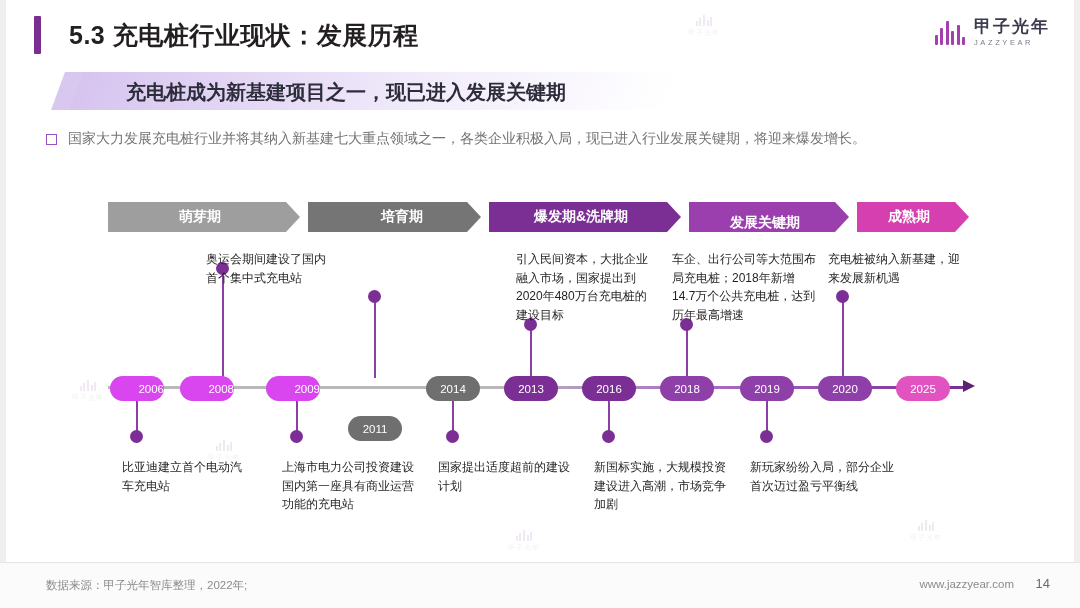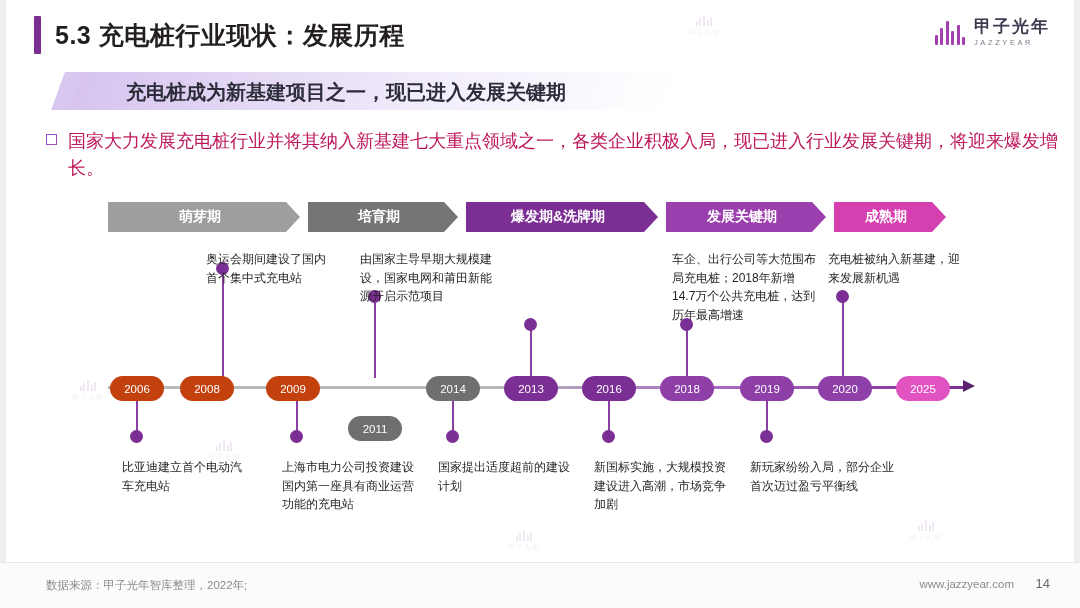--- a/index.html
+++ b/index.html
@@ -9,67 +9,67 @@
     font-family:"Liberation Sans","DejaVu Sans",sans-serif;
     color:#231f20;
     overflow:hidden;
     position:relative;
   }
   .slide{position:absolute;inset:0;background:#fff;}
 
   
   .title-bar{position:absolute;left:34px;top:16px;display:flex;align-items:center;}
   .title-accent{width:7px;height:38px;background:#7a2f8f;border-radius:1px;}
-  .title-text{font-size:25px;font-weight:bold;color:#231f20;margin-left:14px;letter-spacing:.5px;}
+  .title-text{font-size:25px;font-weight:bold;color:#231f20;margin-left:28px;letter-spacing:.5px;}
 
   .logo{position:absolute;right:30px;top:18px;display:flex;align-items:center;gap:9px;}
   .logo-bars{display:flex;align-items:flex-end;gap:2.5px;height:26px;}
   .logo-bars i{display:block;width:3px;background:#a43fb0;border-radius:1px;}
   .logo-txt{display:flex;flex-direction:column;line-height:1;}
   .logo-cn{font-size:17px;font-weight:bold;color:#3b3b4f;letter-spacing:2px;}
   .logo-en{font-size:7.5px;color:#7b7b8c;letter-spacing:2.6px;margin-top:4px;}
 
   
   .band{position:absolute;left:46px;top:72px;width:628px;height:38px;}
   .band-bg{position:absolute;left:30px;top:0;width:598px;height:38px;
     background:linear-gradient(90deg,#d6c4ef 0%,#f3eefb 62%,#ffffff 100%);
     transform:skewX(-20deg);}
   .band-bg2{position:absolute;left:12px;top:0;width:22px;height:38px;
     background:#cbb6e9;transform:skewX(-20deg);opacity:.75;}
   .band-txt{position:absolute;left:62px;top:7px;font-size:20px;font-weight:bold;color:#2c2c3a;margin-left:18px;}
 
   
   .lead{position:absolute;left:46px;top:128px;display:flex;align-items:flex-start;gap:11px;}
   .lead-marker{width:9px;height:9px;border:1.6px solid #9b4fc0;margin-top:6px;flex:none;}
-  .lead-txt{font-size:18px;color:#be185d;line-height:1.5;}
+  .lead-txt{font-size:14px;color:#737373;line-height:1.5;}
 
   
   .phases{position:absolute;left:108px;top:202px;display:flex;align-items:center;}
   .phase{position:relative;height:30px;display:flex;align-items:center;justify-content:center;
     color:#fff;font-size:14px;font-weight:bold;margin-right:8px;}
   .phase span{position:relative;z-index:2;padding-right:8px;}
   .phase::before{content:"";position:absolute;left:0;top:0;bottom:0;right:14px;}
   .phase::after{content:"";position:absolute;right:0;top:0;width:0;height:0;
     border-top:15px solid transparent;border-bottom:15px solid transparent;}
   .p0::before{background:#9e9e9e;} .p0::after{border-left:14px solid #9e9e9e;}
   .p1::before{background:#757575;} .p1::after{border-left:14px solid #757575;}
   .p2::before{background:#7b2f94;} .p2::after{border-left:14px solid #7b2f94;}
   .p3::before{background:#9b3fae;} .p3::after{border-left:14px solid #9b3fae;}
   .p4::before{background:#d63fb0;} .p4::after{border-left:14px solid #d63fb0;}
-  .w0{width:192px;} .w1{width:150px;} .w2{width:192px;text-align:right;} .w3{width:160px;} .w4{width:112px;text-align:center;}
+  .w0{width:192px;} .w1{width:150px;padding-left:23px;} .w2{width:192px;text-align:right;} .w3{width:160px;align-items:flex-end;} .w4{width:112px;text-align:center;}
 
   
   .axis{position:absolute;left:108px;top:386px;width:856px;height:3px;
     background:linear-gradient(90deg,#b9b9b9 0%,#b9b9b9 45%,#a96cc4 70%,#7b2f94 100%);}
   .axis-head{position:absolute;left:963px;top:380px;width:0;height:0;
     border-top:6px solid transparent;border-bottom:6px solid transparent;border-left:12px solid #5b2370;}
 
   .node{position:absolute;top:376px;width:54px;height:25px;border-radius:13px;
     display:flex;align-items:center;justify-content:center;color:#fff;font-size:11.5px;}
-  .n-gray{background:#c2410c;}
+  .n-gray{background:#d946ef;justify-content:flex-end;}
   .n-dark{background:#6f6f6f;}
   .n-purple{background:#7b2f94;}
   .n-violet{background:#8e3fa8;}
   .n-pink{background:#e153c0;}
 
   .stem{position:absolute;width:2px;background:#8b3fa5;}
   .dot{position:absolute;width:13px;height:13px;border-radius:50%;background:#7b2f94;}
 
   .note{position:absolute;font-size:12px;line-height:1.55;color:#231f20;}
 
@@ -206,21 +206,21 @@
       <span>2019</span>
     </div>
   <div class="node n-violet" style="left:818px;">
       <span>2020</span>
     </div>
   <div class="node n-pink" style="left:896px;">
       <span>2025</span>
     </div>
 
   <div class="note" style="left:206px;top:250px;width:130px;">奥运会期间建设了国内首个集中式充电站</div>
-  <div class="note" style="left:360px;top:250px;width:138px;">由国家主导早期大规模建设，国家电网和莆田新能源开启示范项目</div>
+  <div class="note" style="left:516px;top:250px;width:138px;">引入民间资本，大批企业融入市场，国家提出到2020年480万台充电桩的建设目标</div>
   <div class="note" style="left:672px;top:250px;width:145px;">车企、出行公司等大范围布局充电桩；2018年新增14.7万个公共充电桩，达到历年最高增速</div>
   <div class="note" style="left:828px;top:250px;width:138px;">充电桩被纳入新基建，迎来发展新机遇</div>
 
   <div class="note" style="left:282px;top:458px;width:138px;">上海市电力公司投资建设国内第一座具有商业运营功能的充电站</div>
   <div class="note" style="left:122px;top:458px;width:120px;">比亚迪建立首个电动汽车充电站</div>
   <div class="note" style="left:438px;top:458px;width:132px;">国家提出适度超前的建设计划</div>
   <div class="note" style="left:750px;top:458px;width:150px;">新玩家纷纷入局，部分企业首次迈过盈亏平衡线</div>
   <div class="note" style="left:594px;top:458px;width:134px;">新国标实施，大规模投资建设进入高潮，市场竞争加剧</div>
 
   <div class="wm" style="left:72px;top:380px;">

